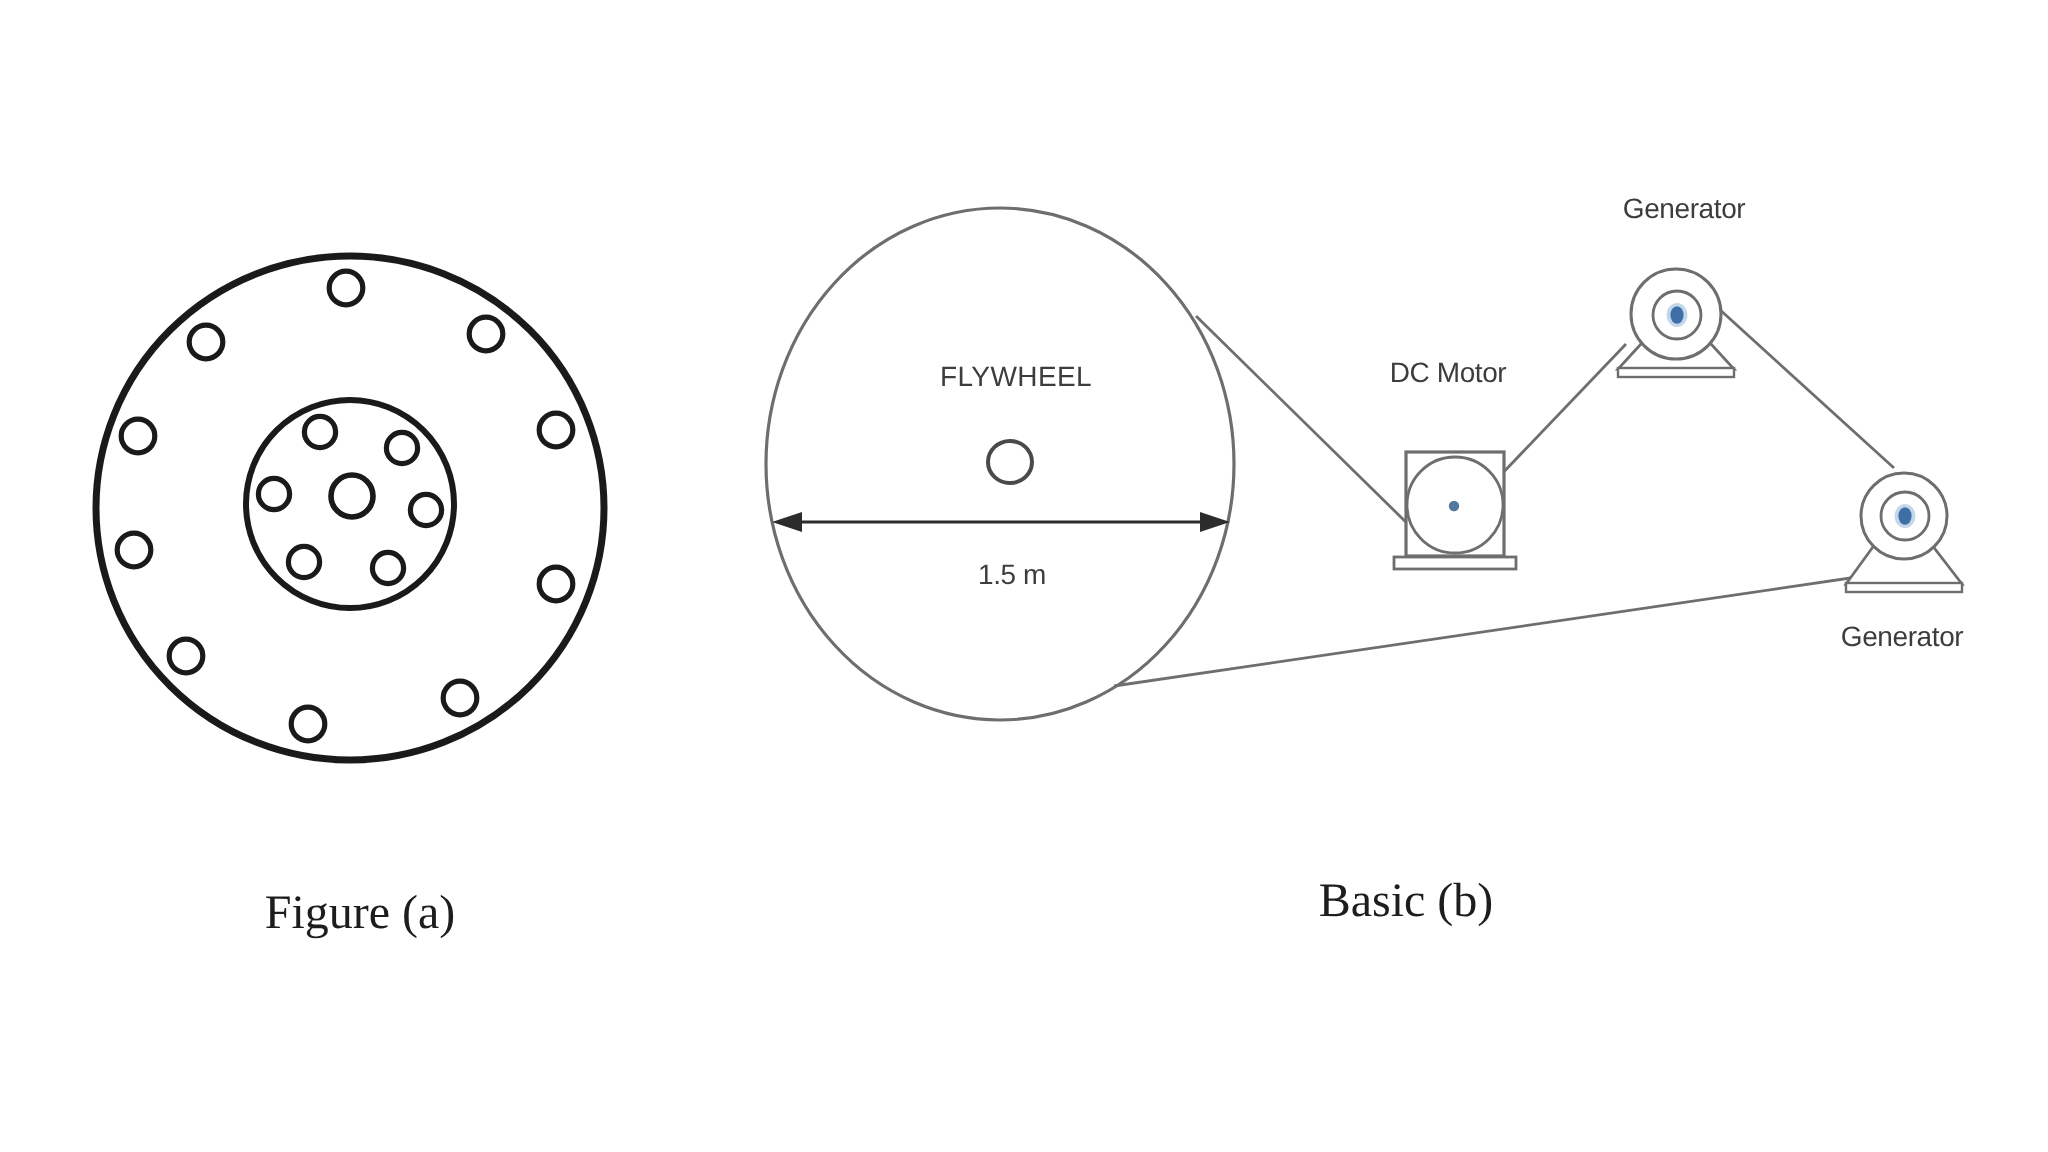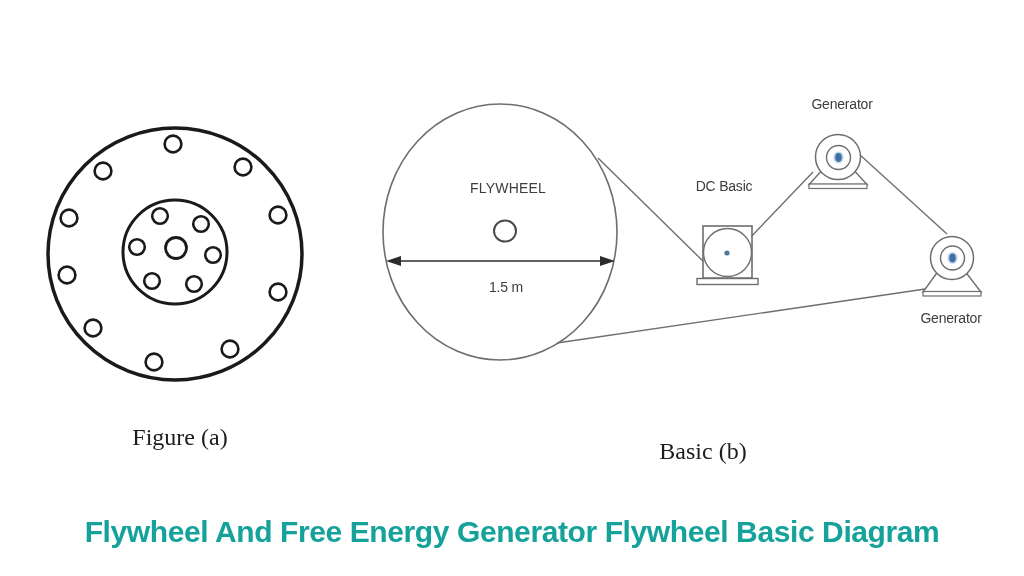--- a/index.html
+++ b/index.html
@@ -133,25 +133,24 @@
         <ellipse cx="952.5" cy="258" rx="5.2" ry="6" fill="#c2d7ea" stroke="none"></ellipse>
         <ellipse cx="952.5" cy="258" rx="3.3" ry="4.4" fill="#3f6fa9" stroke="none"></ellipse>
       </g>
     </g>
   </svg>
 
   <div class="lbl" style="left:508px; top:165px; letter-spacing:0.2px;margin-top:16px;">FLYWHEEL</div>
 
   <div class="lbl" style="left:506px; top:280px;text-align:right;">1.5 m</div>
 
-  <div class="lbl" style="left:724px; top:179px;">DC Basic</div>
+  <div class="lbl" style="left:724px; top:179px;">DC Motor</div>
 
   <div class="lbl" style="left:842px; top:97px;">Generator</div>
 
   <div class="lbl" style="left:951px; top:311px;">Generator</div>
 
-  <div class="caption" style="left:180px; top:425px;">Figure (a)</div>
+  <div class="caption" style="left:180px; top:445px;">Figure (a)</div>
 
   <div class="caption" style="left:703px; top:439px;">Basic (b)</div>
 
-  <div class="main-title" style="color: rgb(20, 162, 155);">Flywheel And Free Energy Generator Flywheel Basic Diagram</div>
 
 </div>
 
 </body></html>

